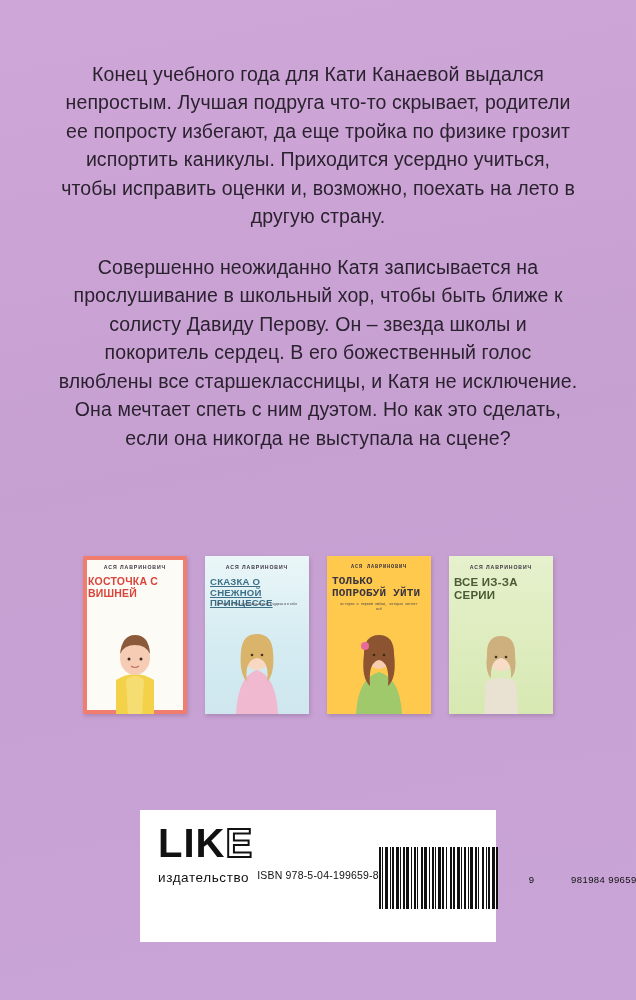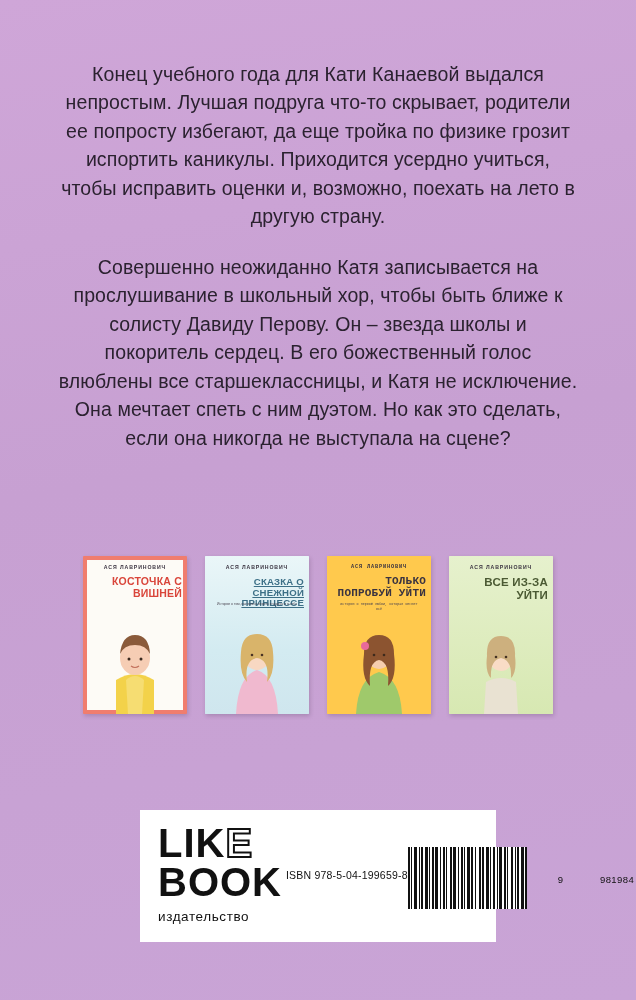--- a/index.html
+++ b/index.html
@@ -63,21 +63,21 @@
     font-size: 5.2px;
     letter-spacing: 0.9px;
     font-weight: bold;
     color: #3a3340;
   }
   .book .btitle {
     position: absolute;
     top: 21px;
     left: 0;
     width: 100%;
-    text-align: right;
+    text-align: left;
     font-size: 9.6px;
     font-weight: bold;
     line-height: 1.12;
     letter-spacing: 0.2px;
     color: #2a2430;
     padding: 0 5px;
     box-sizing: border-box;
   }
   .book .bsub {
     position: absolute;
@@ -263,37 +263,36 @@
           <path d="M24 36 q0 -19 15 -19 q15 0 15 19 q3 24 -6 32 q2 -24 -9 -26 q-11 2 -9 26 q-9 -8 -6 -32 z" fill="#8c5430"></path>
           <circle cx="34" cy="37" r="1.3" fill="#3d2a1c"></circle>
           <circle cx="44" cy="37" r="1.3" fill="#3d2a1c"></circle>
           <circle cx="25" cy="28" r="4" fill="#e86a9a"></circle>
         </svg>
       </div>
 
       <div class="book b4">
         <div class="inner"></div>
         <div class="author">АСЯ ЛАВРИНОВИЧ</div>
-        <div class="btitle">ВСЕ ИЗ-ЗА УЙТИ</div>
+        <div class="btitle">ВСЕ ИЗ-ЗА СЕРИИ</div>
         <svg class="girl" viewBox="0 0 78 96">
           <path d="M22 96 L24 64 Q39 56 54 64 L56 96 Z" fill="#e9e2d2"></path>
           <ellipse cx="39" cy="38" rx="13" ry="15" fill="#f9dcc6"></ellipse>
           <path d="M25 38 q-1 -20 14 -20 q15 0 14 20 q2 16 -4 22 q1 -18 -10 -20 q-11 2 -10 20 q-6 -6 -4 -22 z" fill="#cdb07e"></path>
           <circle cx="34" cy="39" r="1.3" fill="#463324"></circle>
           <circle cx="44" cy="39" r="1.3" fill="#463324"></circle>
         </svg>
       </div>
 
     </div>
   </div>
 
   <div class="footer">
     <div class="logo-box">
       <div class="logo-line"><span>LIK</span><span class="hollow">E</span></div>
-      <div class="logo-line">BOOK</div>
       <div class="pub">издательство</div>
     </div>
     <div class="isbn-box">
       <div class="isbn-text">ISBN 978-5-04-199659-8</div>
       <div class="barcode">
         <i style="width:2px"></i>
           <i style="width:1px;background:#fff"></i>
           <i style="width:1px"></i>
           <i style="width:2px;background:#fff"></i>
         <i style="width:3px"></i>

